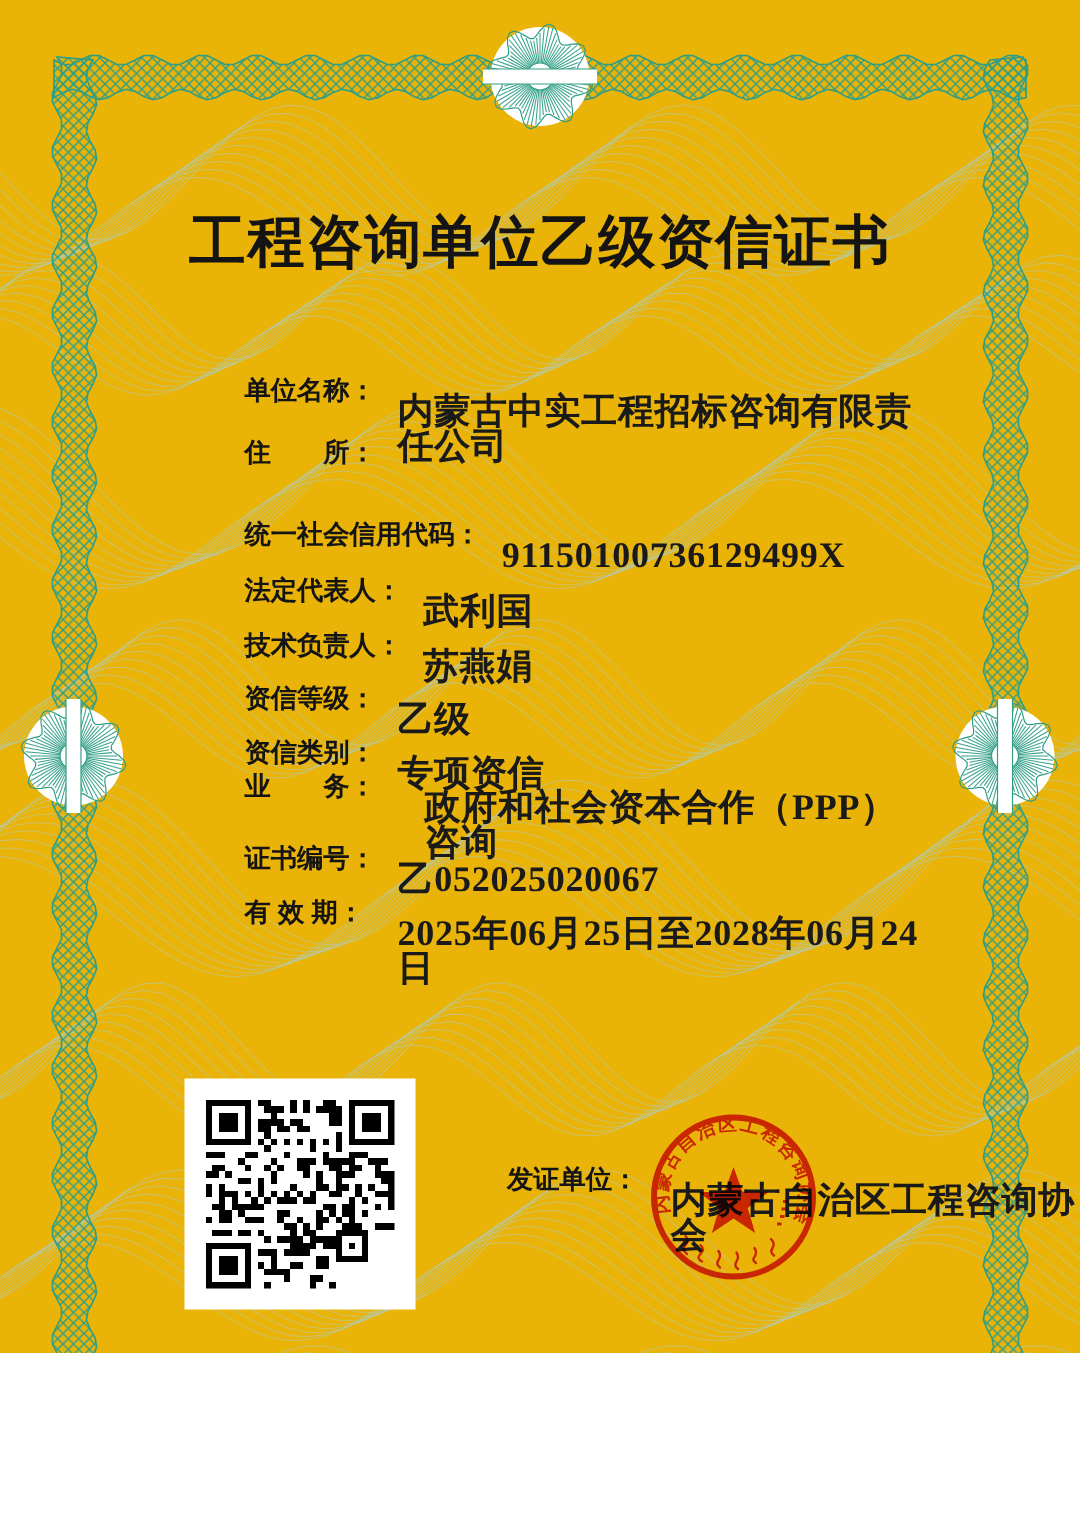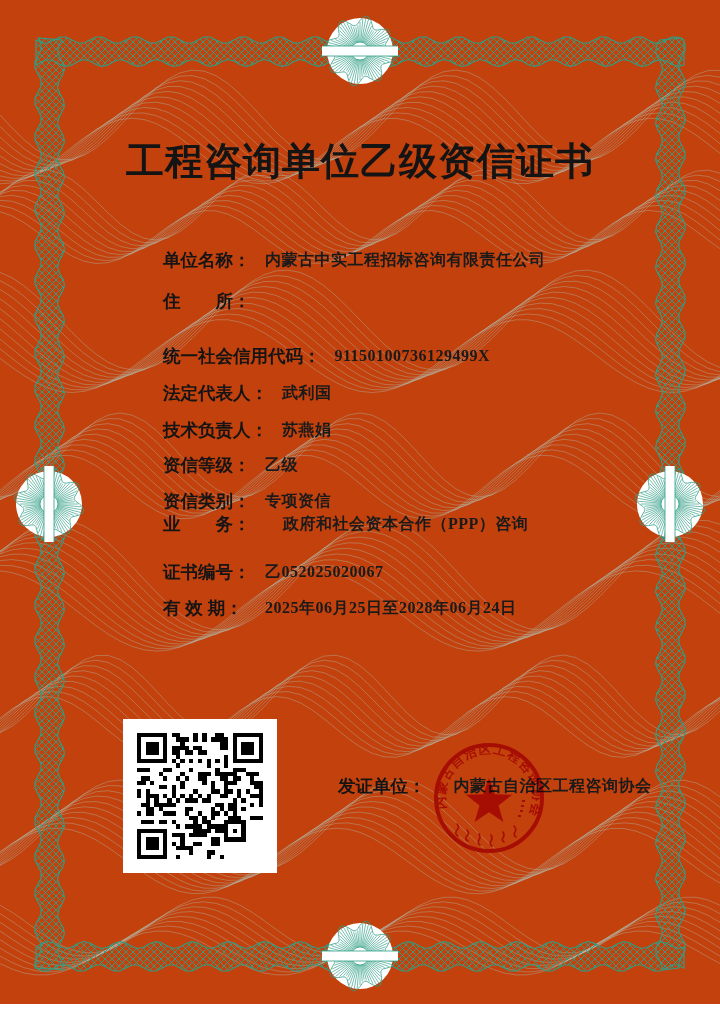--- a/index.html
+++ b/index.html
@@ -1,36 +1,36 @@
 <!DOCTYPE html>
 <html><head>
 <meta charset="utf-8">
 <style>
   html,body{margin:0;padding:0;background:#fff;}
   .page{
-    position:relative;width:720px;height:1004px;background:#c2410c;
+    position:relative;width:720px;height:902px;background:#eab308;
     overflow:hidden;font-family:"Liberation Sans",sans-serif;text-decoration:underline;
   }
   svg.layer{position:absolute;left:0;top:0;}
   #bgWaves{z-index:0;}
   #borderSvg{z-index:1;}
   .title{
     position:absolute;left:0;top:136px;width:720px;margin:0;
     text-align:center;font-size:38px;font-weight:bold;color:#141414;
     letter-spacing:1px;z-index:2;font-family:"Liberation Sans",sans-serif;
   }
   #fields{position:absolute;left:135px;top:0;width:480px;z-index:2;}
   .frow{position:absolute;left:0;display:flex;gap:14px;align-items:flex-start;}
   .flabel{
     font-weight:bold;font-size:17.5px;color:#141414;white-space:nowrap;
     min-width:88px;font-family:"Liberation Sans",sans-serif;margin-left:28px;
   }
   .fvalue{
-    font-size:16px;color:#1a1a1a;max-width:360px;line-height:23px;
-    letter-spacing:0.5px;font-family:"Liberation Serif",serif;font-weight:bold;
+    font-size:24px;color:#1a1a1a;max-width:360px;line-height:23px;
+    letter-spacing:0.5px;font-family:"Liberation Serif",serif;font-weight:bold;margin-top:16px;
   }
   .issuer{position:absolute;left:310px;top:774px;display:flex;gap:28px;z-index:2;}
   .issuer .flabel{min-width:0;}
   #qrWrap{position:absolute;left:123px;top:719px;width:154px;height:154px;background:#fff;z-index:2;}
   #qrSvg{position:absolute;left:14px;top:14px;}
   #sealSvg{position:absolute;left:429px;top:738px;z-index:3;mix-blend-mode:multiply;opacity:.93;}
 </style>
 </head>
 <body>
 

